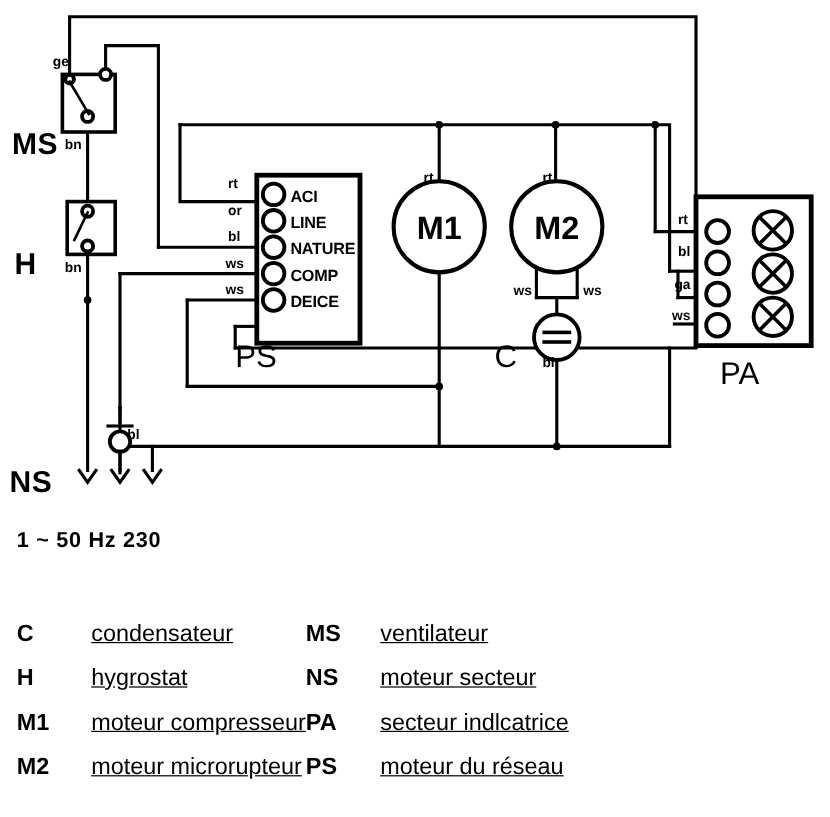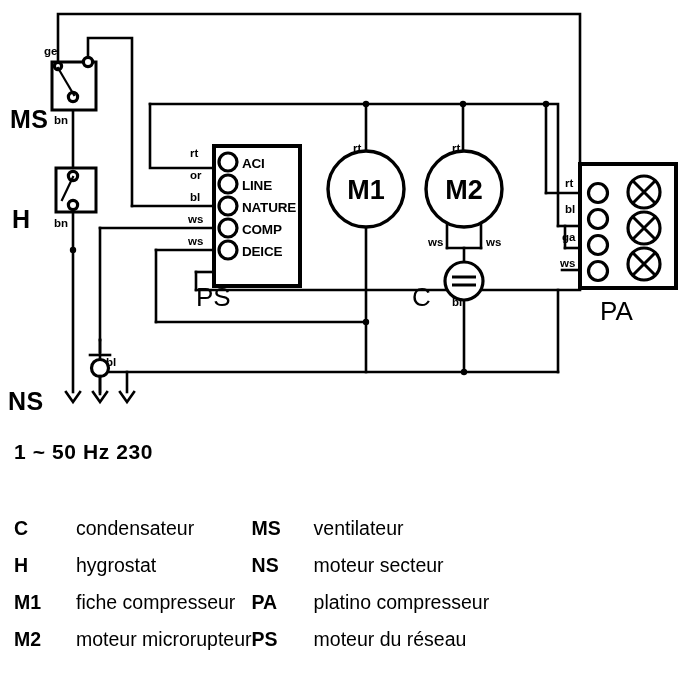--- a/index.html
+++ b/index.html
@@ -28,31 +28,31 @@
 
   text{font-family:"Liberation Sans", sans-serif;fill:#000;}
   .t-big{font-size:25px;font-weight:700;letter-spacing:.5px;}
   .t-motor{font-size:27px;font-weight:700;}
   .t-blk{font-size:26px;font-weight:400;}
   .t-term{font-size:13.5px;font-weight:700;letter-spacing:-.2px;}
   .t-wire{font-size:11.5px;font-weight:700;}
 
   .supply{
     position:absolute;left:14px;top:440px;
-    font-size:21px;font-weight:700;letter-spacing:.6px;
+    font-size:18px;font-weight:700;letter-spacing:.6px;
   }
 
   table.legend{
     position:absolute;left:14px;top:510px;
     border-collapse:collapse;
     font-size:19.5px;
   }
   table.legend td{padding:7px 0;vertical-align:baseline;white-space:nowrap;}
   td.abbr{font-weight:700;width:62px;}
-  td.desc{padding-right:26px;}
+  td.desc{padding-right:26px;text-decoration:underline;}
   td.abbr2{font-weight:700;width:62px;}
 </style>
 </head>
 <body>
 
 <div id="root">
 
   <svg class="schematic" viewBox="0 0 692 440">
 
     <g>
@@ -256,23 +256,23 @@
         <td class="desc">ventilateur</td>
       </tr>
       <tr>
         <td class="abbr">H</td>
         <td class="desc">hygrostat</td>
         <td class="abbr2">NS</td>
         <td class="desc">moteur secteur</td>
       </tr>
       <tr>
         <td class="abbr">M1</td>
-        <td class="desc">fiche compresseur</td>
+        <td class="desc">moteur compresseur</td>
         <td class="abbr2">PA</td>
-        <td class="desc">platino compresseur</td>
+        <td class="desc">secteur indlcatrice</td>
       </tr>
       <tr>
         <td class="abbr">M2</td>
         <td class="desc">moteur microrupteur</td>
         <td class="abbr2">PS</td>
         <td class="desc">moteur du réseau</td>
       </tr>
     </tbody>
   </table>
 

